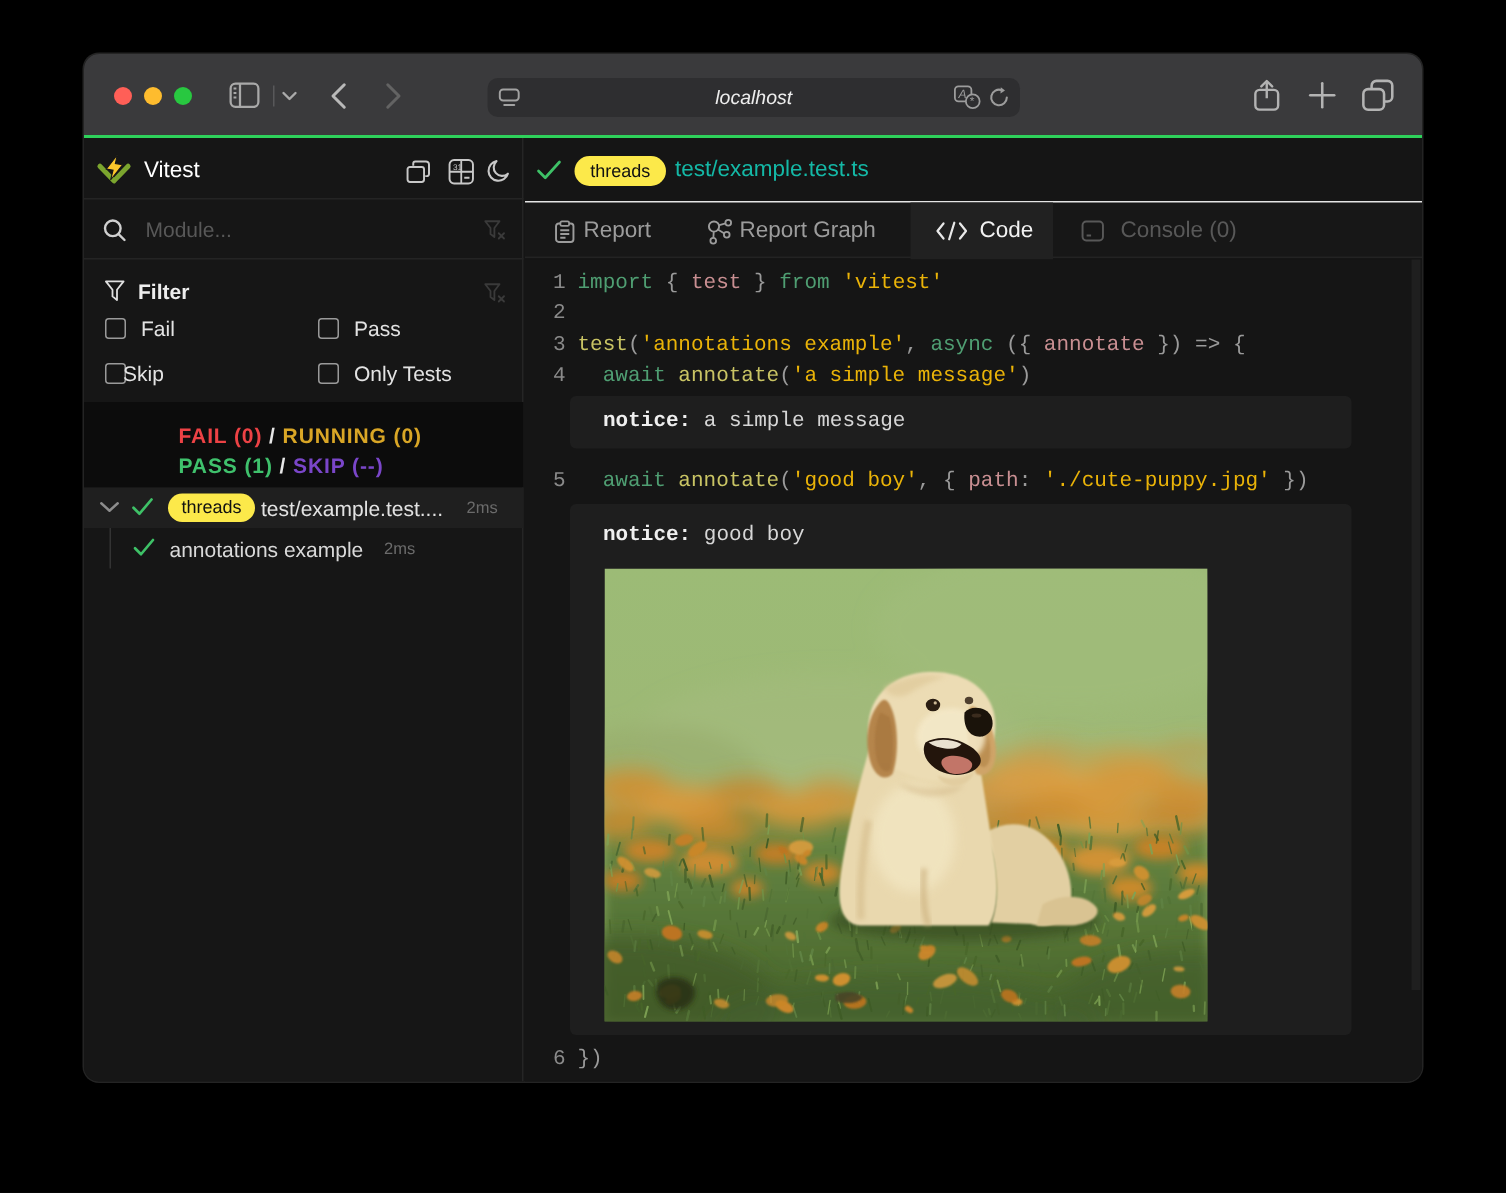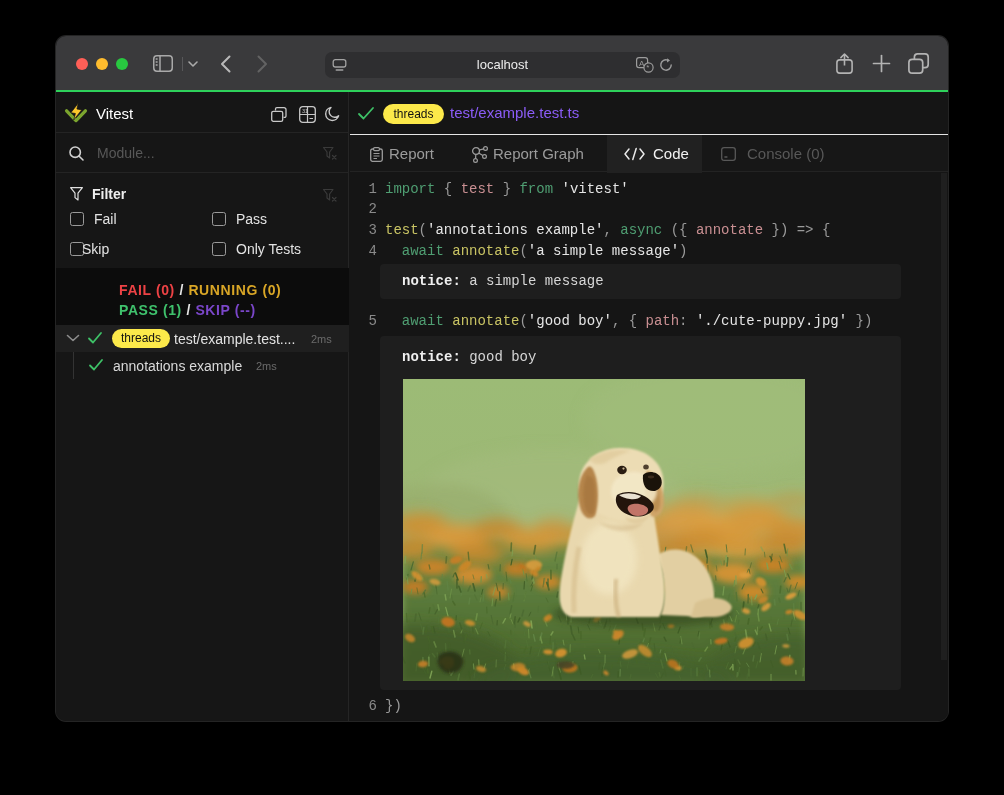--- a/index.html
+++ b/index.html
@@ -2,21 +2,21 @@
 <html><head>
 <meta charset="utf-8">
 <style>
   * { margin:0; padding:0; box-sizing:border-box; }
   html,body { width:1004px; height:795px; background:#000; overflow:hidden;
     font-family:"Liberation Sans", sans-serif; }
   #win { position:absolute; left:56px; top:36px; width:892px; height:685px;
     background:#151515; border-radius:10px; overflow:hidden;
     box-shadow:0 0 0 1px rgba(255,255,255,0.14), 0 18px 50px rgba(0,0,0,0.8); }
   
-  #toolbar { position:absolute; left:0; top:0; width:892px; height:56px; background:#3a3a3c; }
+  #toolbar { position:absolute; left:0; top:0; width:892px; height:56px; background:#3a3a3c;font-style:italic; }
   .tl { position:absolute; top:22px; width:12px; height:12px; border-radius:50%; }
   #greenline { position:absolute; left:0; top:54px; width:892px; height:2px; background:#2ed15b; }
   #urlbar { position:absolute; left:269px; top:16px; width:355px; height:26px;
     background:#2e2e30; border-radius:7px; }
   #urltext { position:absolute; left:0; top:0; width:355px; height:26px; line-height:26px;
     text-align:center; color:#ededed; font-size:13px; font-weight:500;}
   svg.icon { position:absolute; overflow:visible; }
   
   #sidebar { position:absolute; left:0; top:56px; width:293px; height:629px;
     background:#161616; border-right:1px solid #252525; }
@@ -34,31 +34,31 @@
   .pill { background:#fce94a; color:#111; border-radius:10px; font-size:12px; font-weight:400;
     display:inline-block; text-align:center; }
   #treefile { position:absolute; left:118px; top:239px; font-size:14px; color:#e2e2e2; }
   .ms { font-size:11px; color:#6b6b6b; position:absolute; }
   #annrow { position:absolute; left:0; top:260px; width:293px; height:27px; }
   #indent { position:absolute; left:17px; top:260px; width:1px; height:27px; background:#333; }
   #anntxt { position:absolute; left:57px; top:266px; font-size:14px; color:#d9d9d9; }
   
   #main { position:absolute; left:294px; top:56px; width:598px; height:629px; background:#151515; }
   #mainhdr { position:absolute; left:0; top:0; width:598px; height:42px; }
-  #mainfile { position:absolute; left:100px; top:12px; font-size:15px; color:#8b5cf6; }
+  #mainfile { position:absolute; left:100px; top:12px; font-size:15px; color:#14b8a6; }
   #tabs { position:absolute; left:0; top:42px; width:598px; height:38px; background:#171717;
     border-top:1px solid #e5e5e5; border-bottom:1px solid #232323; }
   #activetab { position:absolute; left:257px; top:0; width:95px; height:38px; background:#212121; }
   .tabtxt { position:absolute; top:10px; font-size:15px; color:#9c9c9c; }
   
   #code { position:absolute; left:0; top:81px; width:598px; height:548px; background:#151515;
     font-family:"Liberation Mono", monospace; font-size:14px; }
   .ln { position:absolute; left:-2px; width:29px; text-align:right; color:#8a8a8a; }
   .cl { position:absolute; left:35px; white-space:pre; color:#bdbdbd; }
-  .k { color:#4f9e72; } .s { color:#e5e5e5;margin-top:16px; } .f { color:#c9c464; }
+  .k { color:#4f9e72; } .s { color:#eab308;margin-top:16px; } .f { color:#c9c464; }
   .v { color:#c98f92; } .p { color:#9a9a9a; }
   .notice { position:absolute; left:30px; width:521px; background:#1e1e1e; border-radius:4px; }
   .ntxt { position:absolute; left:22px; color:#d6d6d6; font-size:14px; }
   .ntxt b { color:#efefef; }
   #scrollthumb { position:absolute; left:591px; top:0px; width:6px; height:487px; background:#1f1f1f; }
 </style>
 </head>
 <body>
 <div id="win">
 

